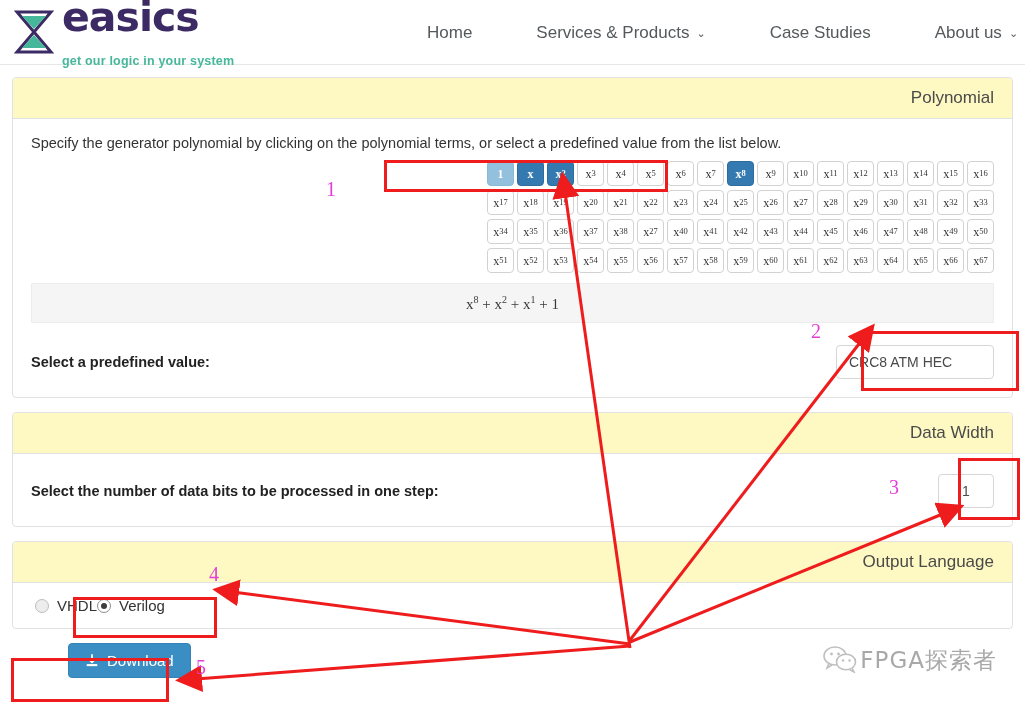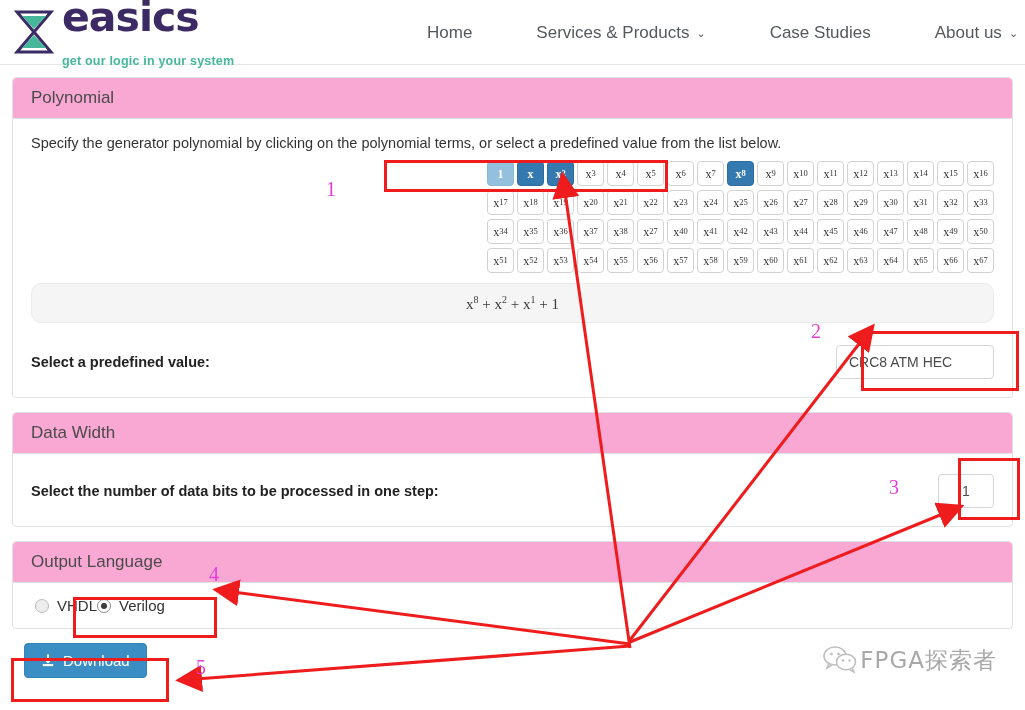--- a/index.html
+++ b/index.html
@@ -48,27 +48,28 @@
   
   .page{ padding:12px 12px 0 12px; }
 
   .panel{
     border:1px solid #e1e1e1;
     border-radius:4px;
     background:#fff;
     margin-bottom:14px;
   }
   .panel-head{
-    background:#f9a8d4;
+    background:#fef9c3;
     border-bottom:1px solid #e1e1e1;
     border-radius:4px 4px 0 0;
     padding:10px 18px;
     font-size:17px;
     color:#4a4a4a;
     position:relative;
+    text-align:right;
   }
   .panel-body{ padding:16px 18px 18px 18px; position:relative; }
 
   .helper-text{ font-size:14.5px; color:#333; margin:0 0 10px 0; }
 
   
   .terms{ margin-left:auto; width:521px; }
   .term-row{ display:flex; gap:3px; margin-bottom:4px; justify-content:flex-end;}
   .term{
     width:27px; height:25px;
@@ -82,21 +83,21 @@
     font-family:"Liberation Serif", serif;
   }
   .term sup{ font-size:8.5px; }
   .term.sel{ background:#3479b0; border-color:#2d6c9f; color:#fff; font-weight:bold; }
   .term.sel-light{ background:#92c0dd; border-color:#89b9d8; color:#fff; font-weight:bold; }
 
   .formula-box{
     margin-top:10px;
     background:#f5f5f5;
     border:1px solid #ececec;
-    border-radius:10px;
+    border-radius:1px;
     height:40px;
     display:flex; align-items:center; justify-content:center;
     font-size:15px; color:#3a3a3a;
     font-family:"Liberation Serif", serif;
   }
   .formula-box sup{ font-size:10px; }
 
   .row-inline{
     display:flex; align-items:center; justify-content:space-between;
     margin-top:22px;
@@ -132,20 +133,21 @@
   }
 
   
   .dl-wrap{ padding-left:12px; margin-top:4px; }
   .btn-download{
     display:inline-flex; align-items:center; gap:8px;
     background:#3b8ec4; border:1px solid #3183b8;
     color:#fff; font-size:15px;
     border-radius:4px; padding:8px 16px;
     cursor:pointer;
+    margin-left:44px;
   }
 
   
   .overlay{ position:absolute; left:0; top:0; width:1025px; height:710px; pointer-events:none; }
   .anno-num{
     position:absolute; color:#e23fd8; font-size:20px;
     font-family:"Liberation Serif", serif;
   }
   .anno-box{ position:absolute; border:3px solid #ee1c1c; }
 

